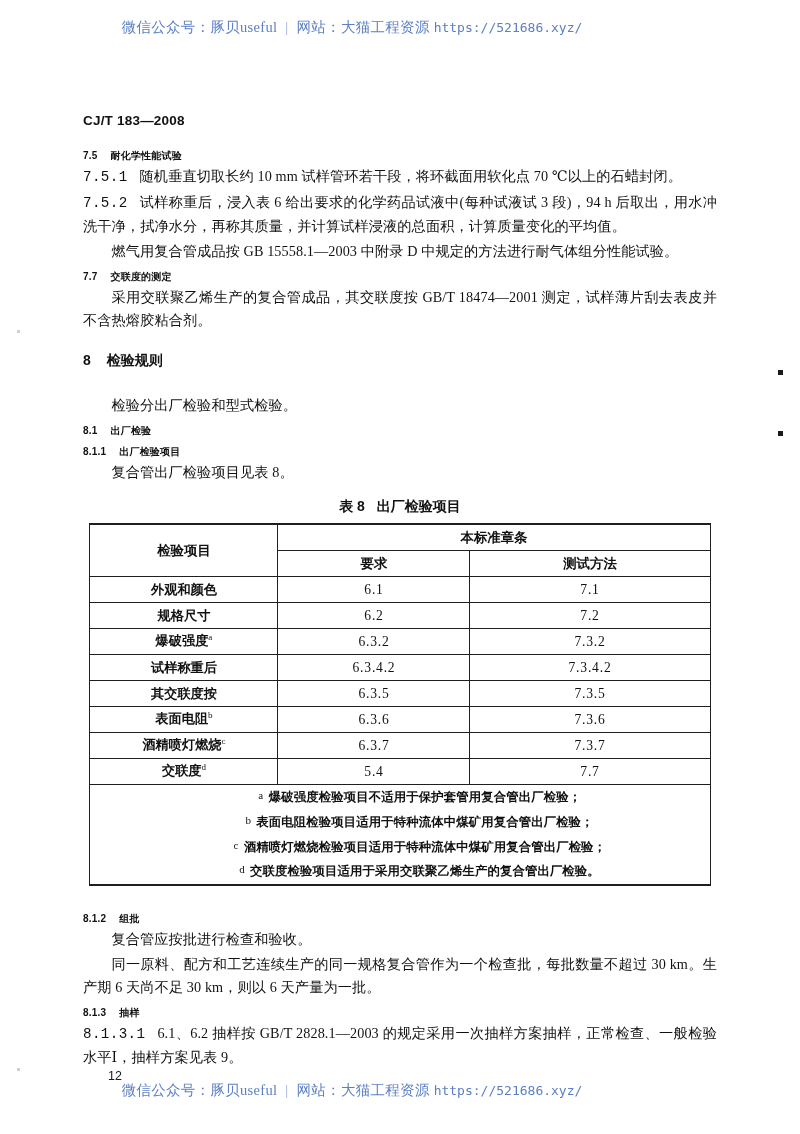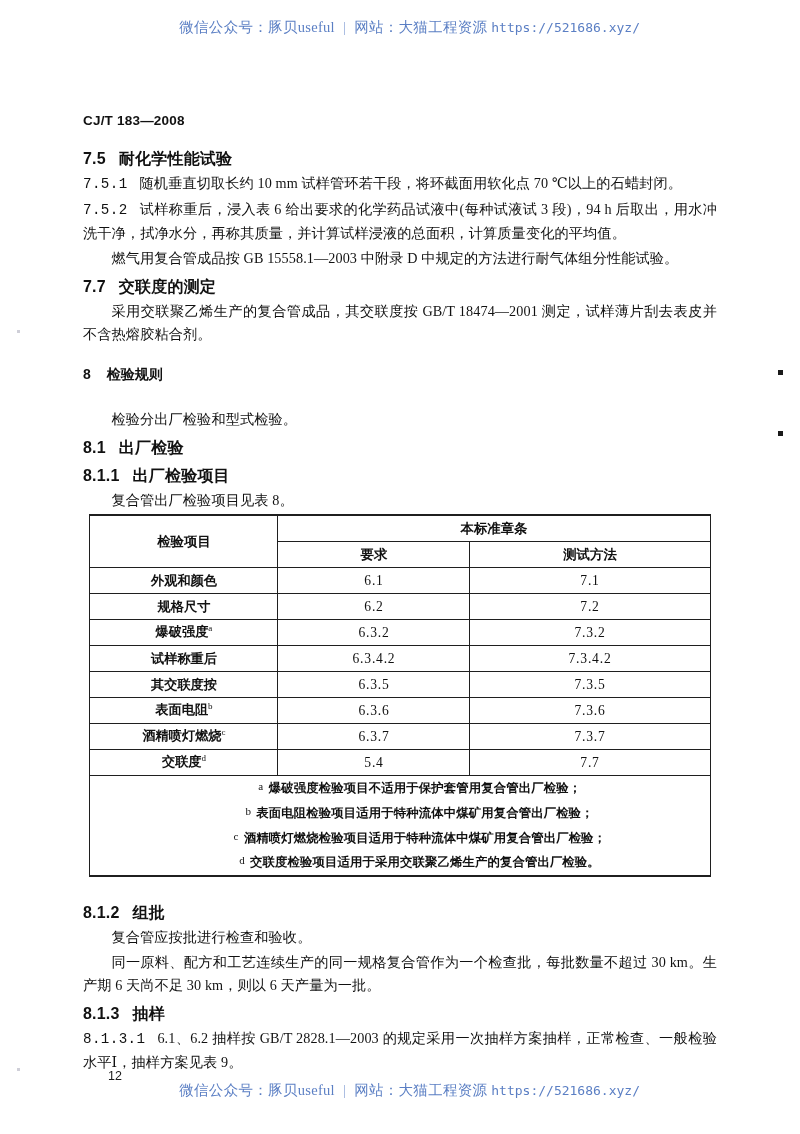--- a/index.html
+++ b/index.html
@@ -14,26 +14,27 @@
     font-family: "Liberation Serif", "DejaVu Serif", serif;
     color: #111111;
     overflow: hidden;
   }
 
   
   .watermark {
     position: absolute;
     left: 0;
     width: 640px;
-    text-align: right;
+    text-align: center;
     color: #5b7fc4;
     font-family: "Liberation Serif", "DejaVu Serif", serif;
     font-size: 14.5px;
     letter-spacing: 0.3px;
     white-space: nowrap;
+    padding-left: 32px;
   }
   .watermark .sep {
     display: inline-block;
     padding: 0 8px;
     color: #8fa8d8;
   }
   .watermark .url {
     font-family: "DejaVu Sans Mono", "Liberation Mono", monospace;
     font-size: 13px;
     letter-spacing: 0;
@@ -65,21 +66,21 @@
     font-family: "Liberation Sans", "DejaVu Sans", sans-serif;
     font-weight: bold;
     font-size: 13.5px;
     letter-spacing: 0.2px;
     margin-bottom: 21px;
   }
 
   .h-clause {
     font-family: "Liberation Sans", "DejaVu Sans", sans-serif;
     font-weight: bold;
-    font-size: 16px;
+    font-size: 10px;
     margin: 7px 0 2px 0;
     letter-spacing: 0.2px;
   }
   .h-clause .num { display: inline-block; margin-right: 13px; }
 
   .h-section {
     font-family: "Liberation Sans", "DejaVu Sans", sans-serif;
     font-weight: bold;
     font-size: 14px;
     margin: 20px 0 24px 0;
@@ -224,20 +225,23 @@
 
   <div class="h-clause">
     <span class="num">8.1</span><span>出厂检验</span>
   </div>
 
   <div class="h-clause">
     <span class="num">8.1.1</span><span>出厂检验项目</span>
   </div>
   <p class="para indent">复合管出厂检验项目见表 8。</p>
 
+  <div class="table-caption">
+    <span class="cap-num">表 8</span><span>出厂检验项目</span>
+  </div>
 
   <table class="exam">
     <colgroup>
       <col style="width:188px">
       <col style="width:192px">
       <col style="width:240px">
     </colgroup>
     <thead>
       <tr>
         <th rowspan="2" class="outer-top">检验项目</th>

